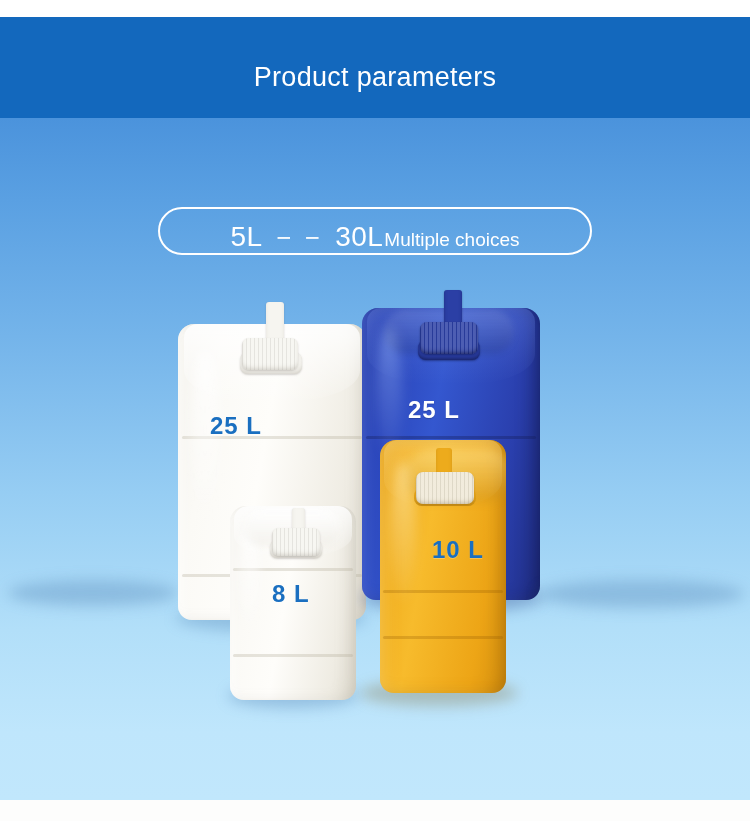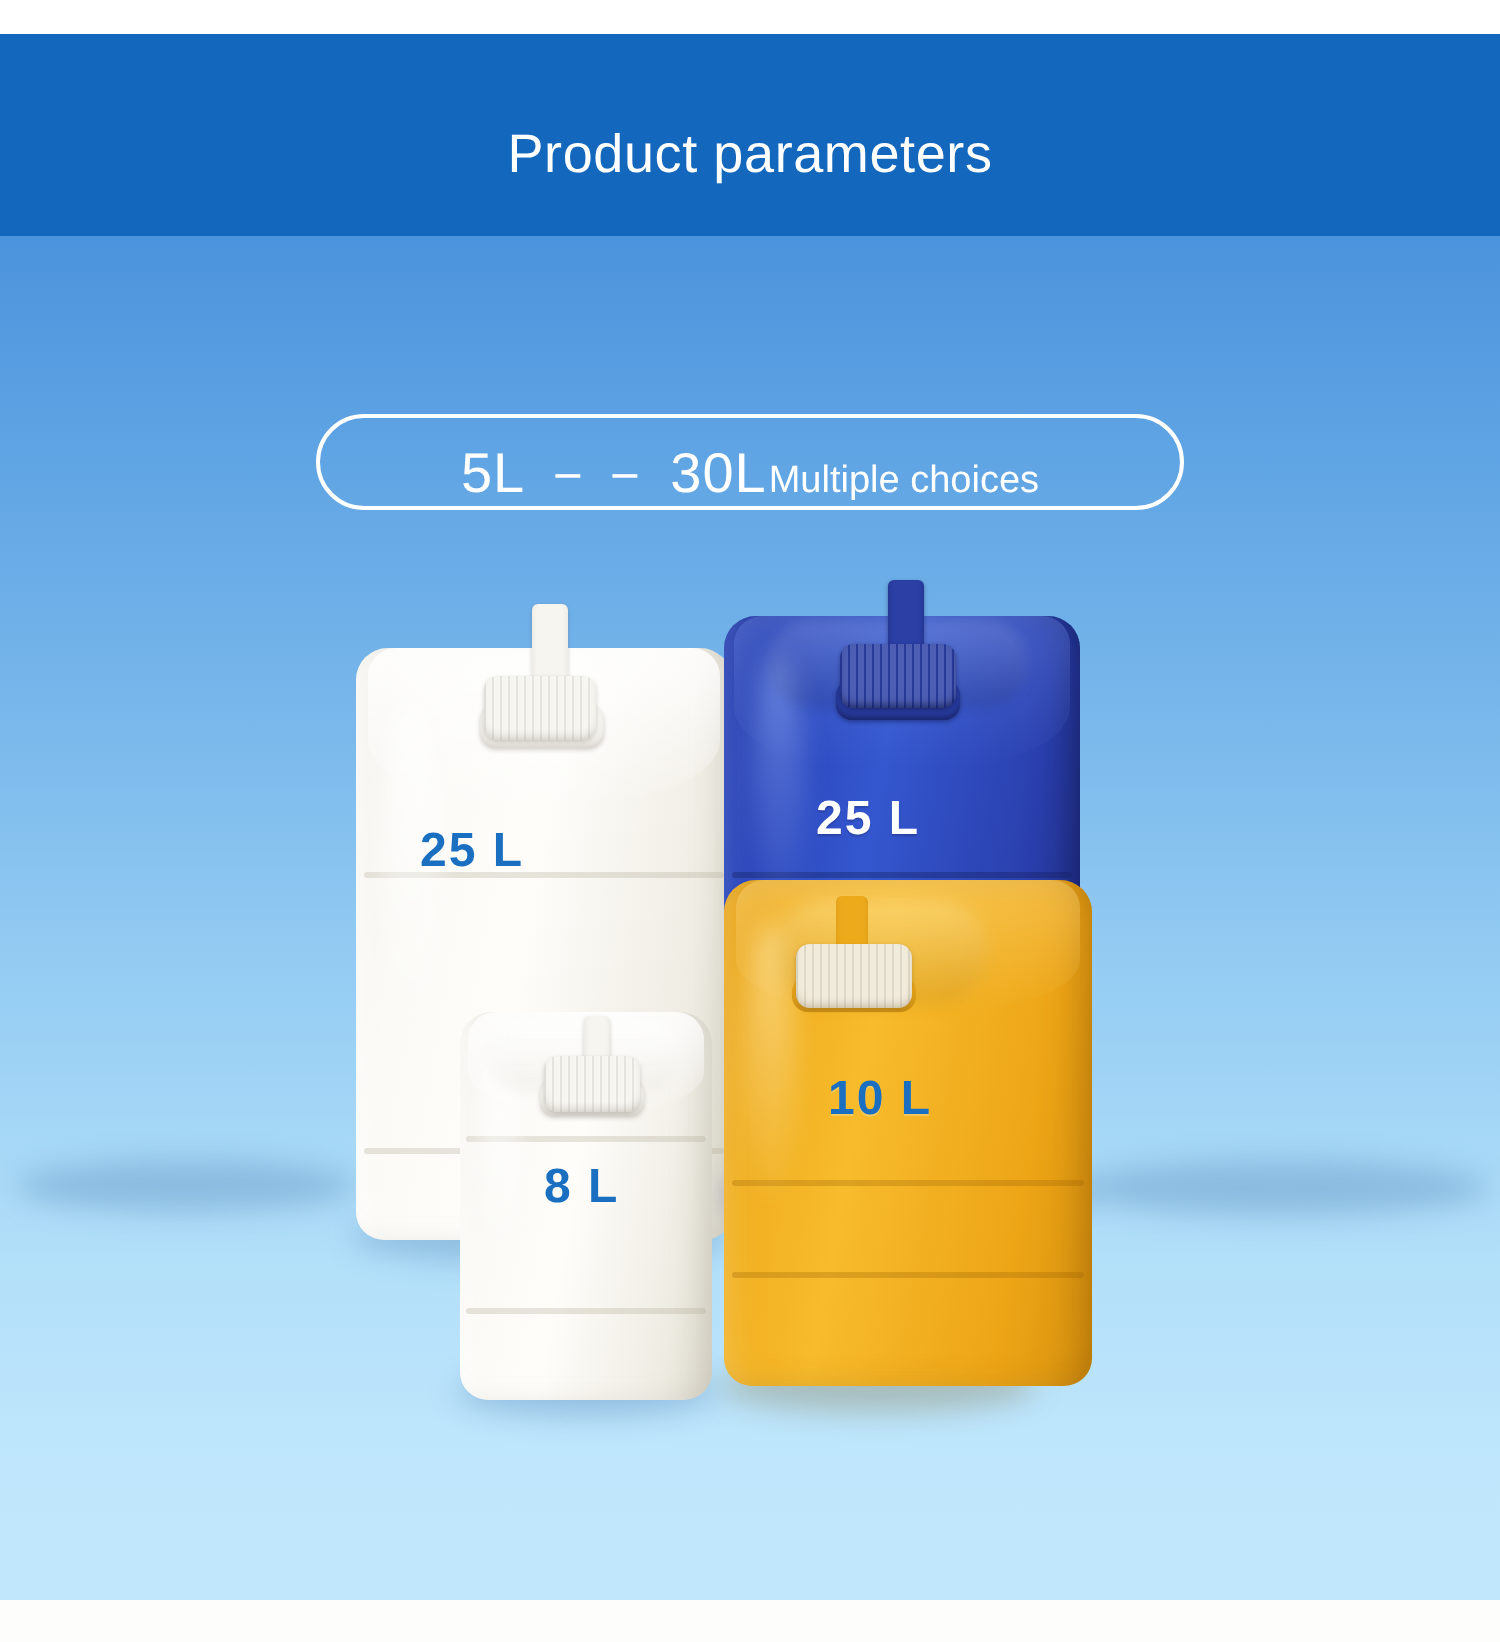--- a/index.html
+++ b/index.html
@@ -323,21 +323,21 @@
         <div class="gloss" style="left:8px; top:18px; width:22px; height:110px; background:linear-gradient(to bottom, rgba(255,255,255,0.75), rgba(255,255,255,0.05)); filter:blur(5px);"></div>
         <div class="gloss" style="left:14px; top:4px; width:96px; height:36px; border-radius:30px; background:linear-gradient(to bottom, rgba(255,255,255,0.8), rgba(225,222,212,0.3)); filter:blur(3px);"></div>
       </div>
       <div class="neck" style="left:62px; top:2px; width:13px; height:28px;"></div>
       <div class="cap-ring" style="left:40px; top:34px; width:52px; height:18px; border-radius:7px;"></div>
       <div class="cap" style="left:42px; top:22px; width:48px; height:28px;"></div>
       <div class="can-label" style="left:42px; top:74px;">8 L</div>
     </div>
 
     <div class="shadow" style="left:360px; top:562px; width:158px; height:26px; background:rgba(120,90,30,0.28);"></div>
-    <div class="can yellow" style="left:362px; top:322px; width:184px; height:253px; z-index:9;">
+    <div class="can yellow" style="left:380px; top:322px; width:126px; height:253px; z-index:9;">
       <div class="can-body">
         <div class="shoulder"></div>
         <div class="rib" style="top:150px;"></div>
         <div class="rib" style="top:196px;"></div>
         <div class="gloss" style="left:10px; top:22px; width:26px; height:140px; background:linear-gradient(to bottom, rgba(255,240,190,0.55), rgba(255,255,255,0.03)); filter:blur(6px);"></div>
         <div class="gloss" style="left:26px; top:10px; width:106px; height:52px; border-radius:40px; background:linear-gradient(to bottom, rgba(255,235,160,0.35), rgba(160,105,10,0.18)); filter:blur(4px);"></div>
       </div>
       <div class="neck" style="left:56px; top:8px; width:16px; height:38px;"></div>
       <div class="cap-ring" style="left:34px; top:48px; width:62px; height:18px; border-radius:8px;"></div>
       <div class="cap" style="left:36px; top:32px; width:58px; height:32px;"></div>

